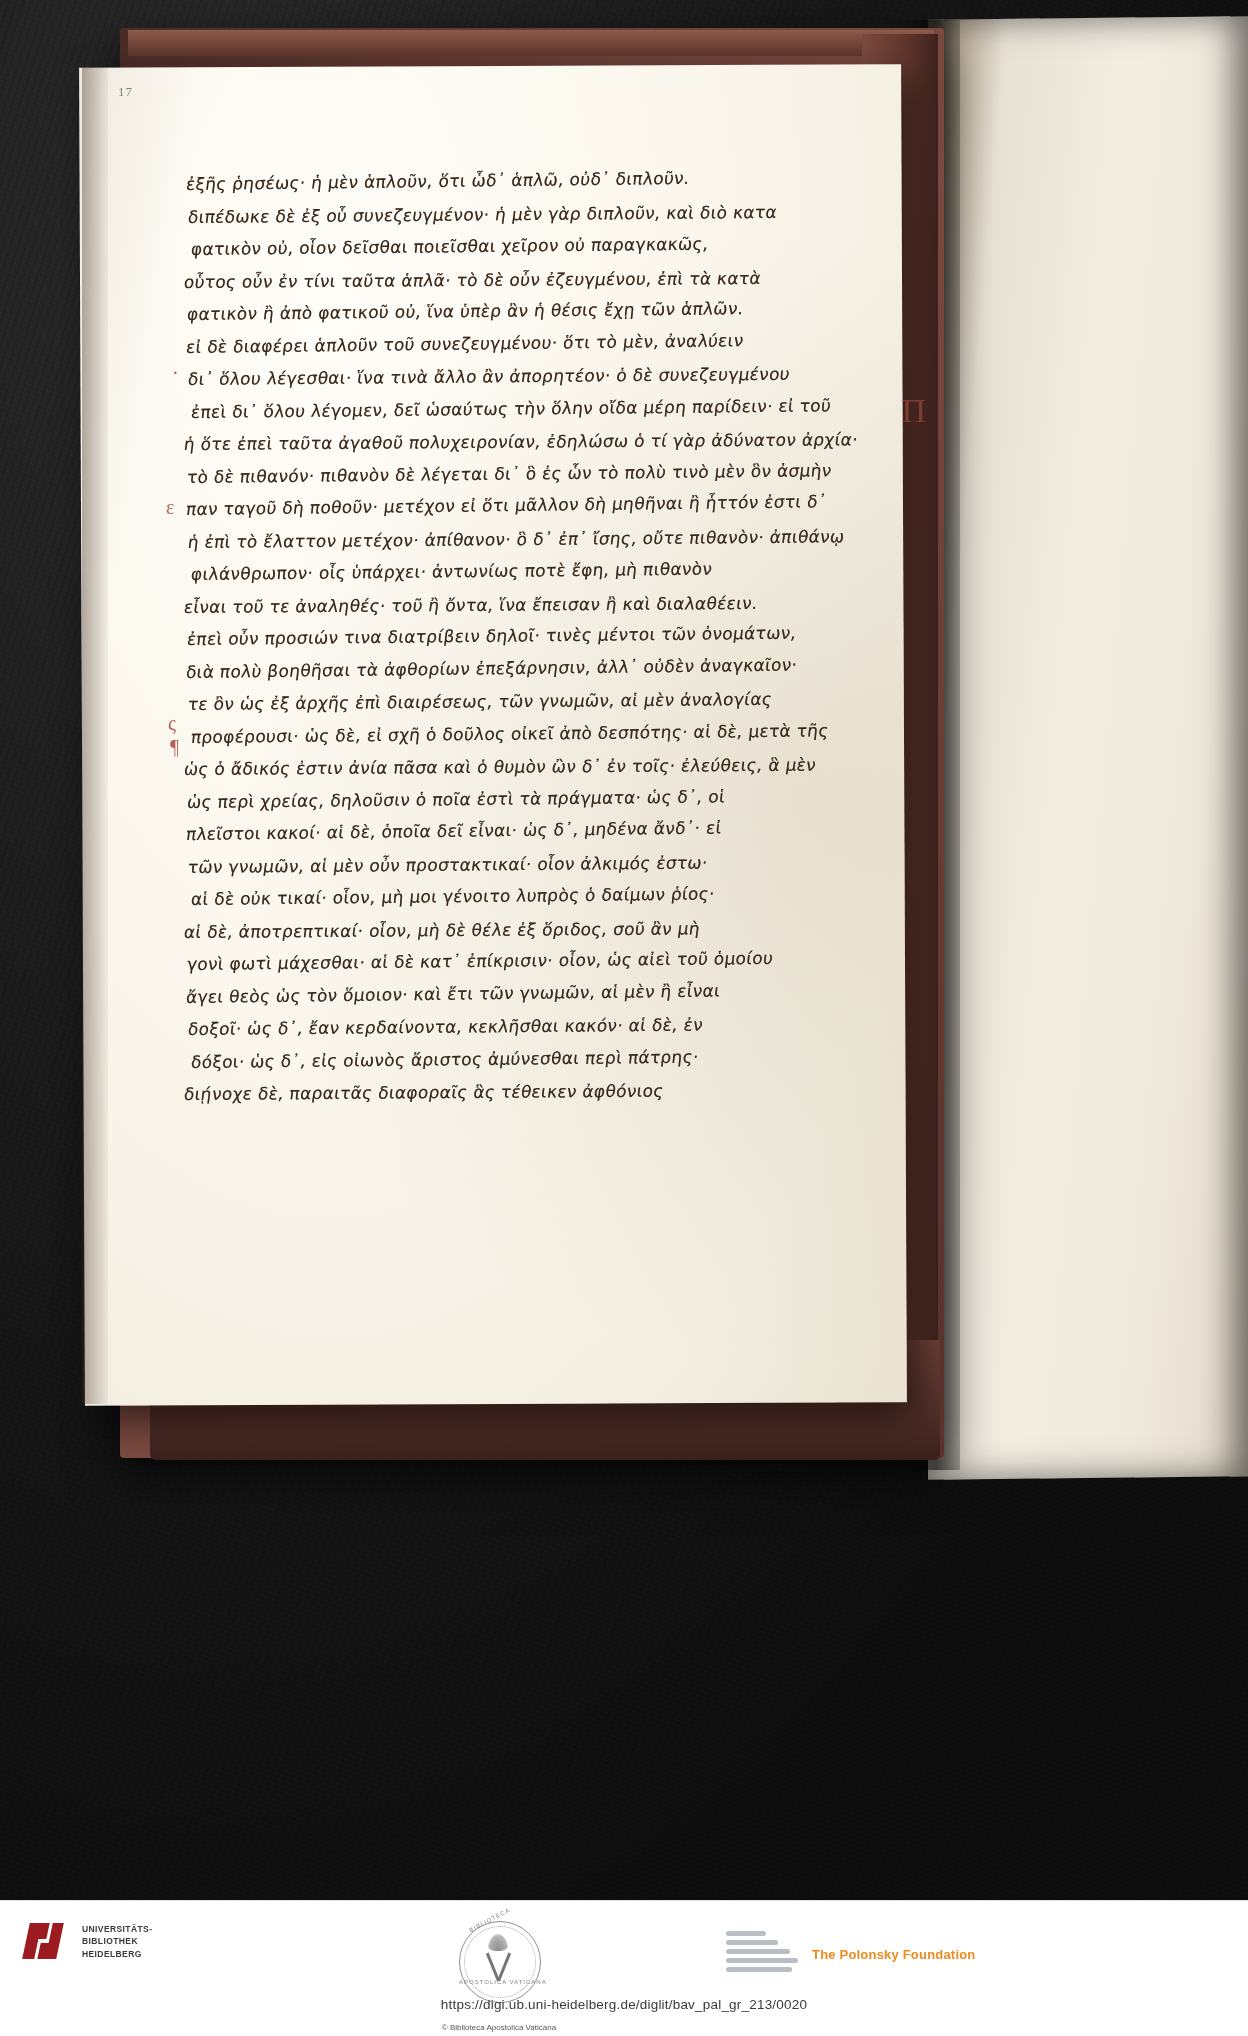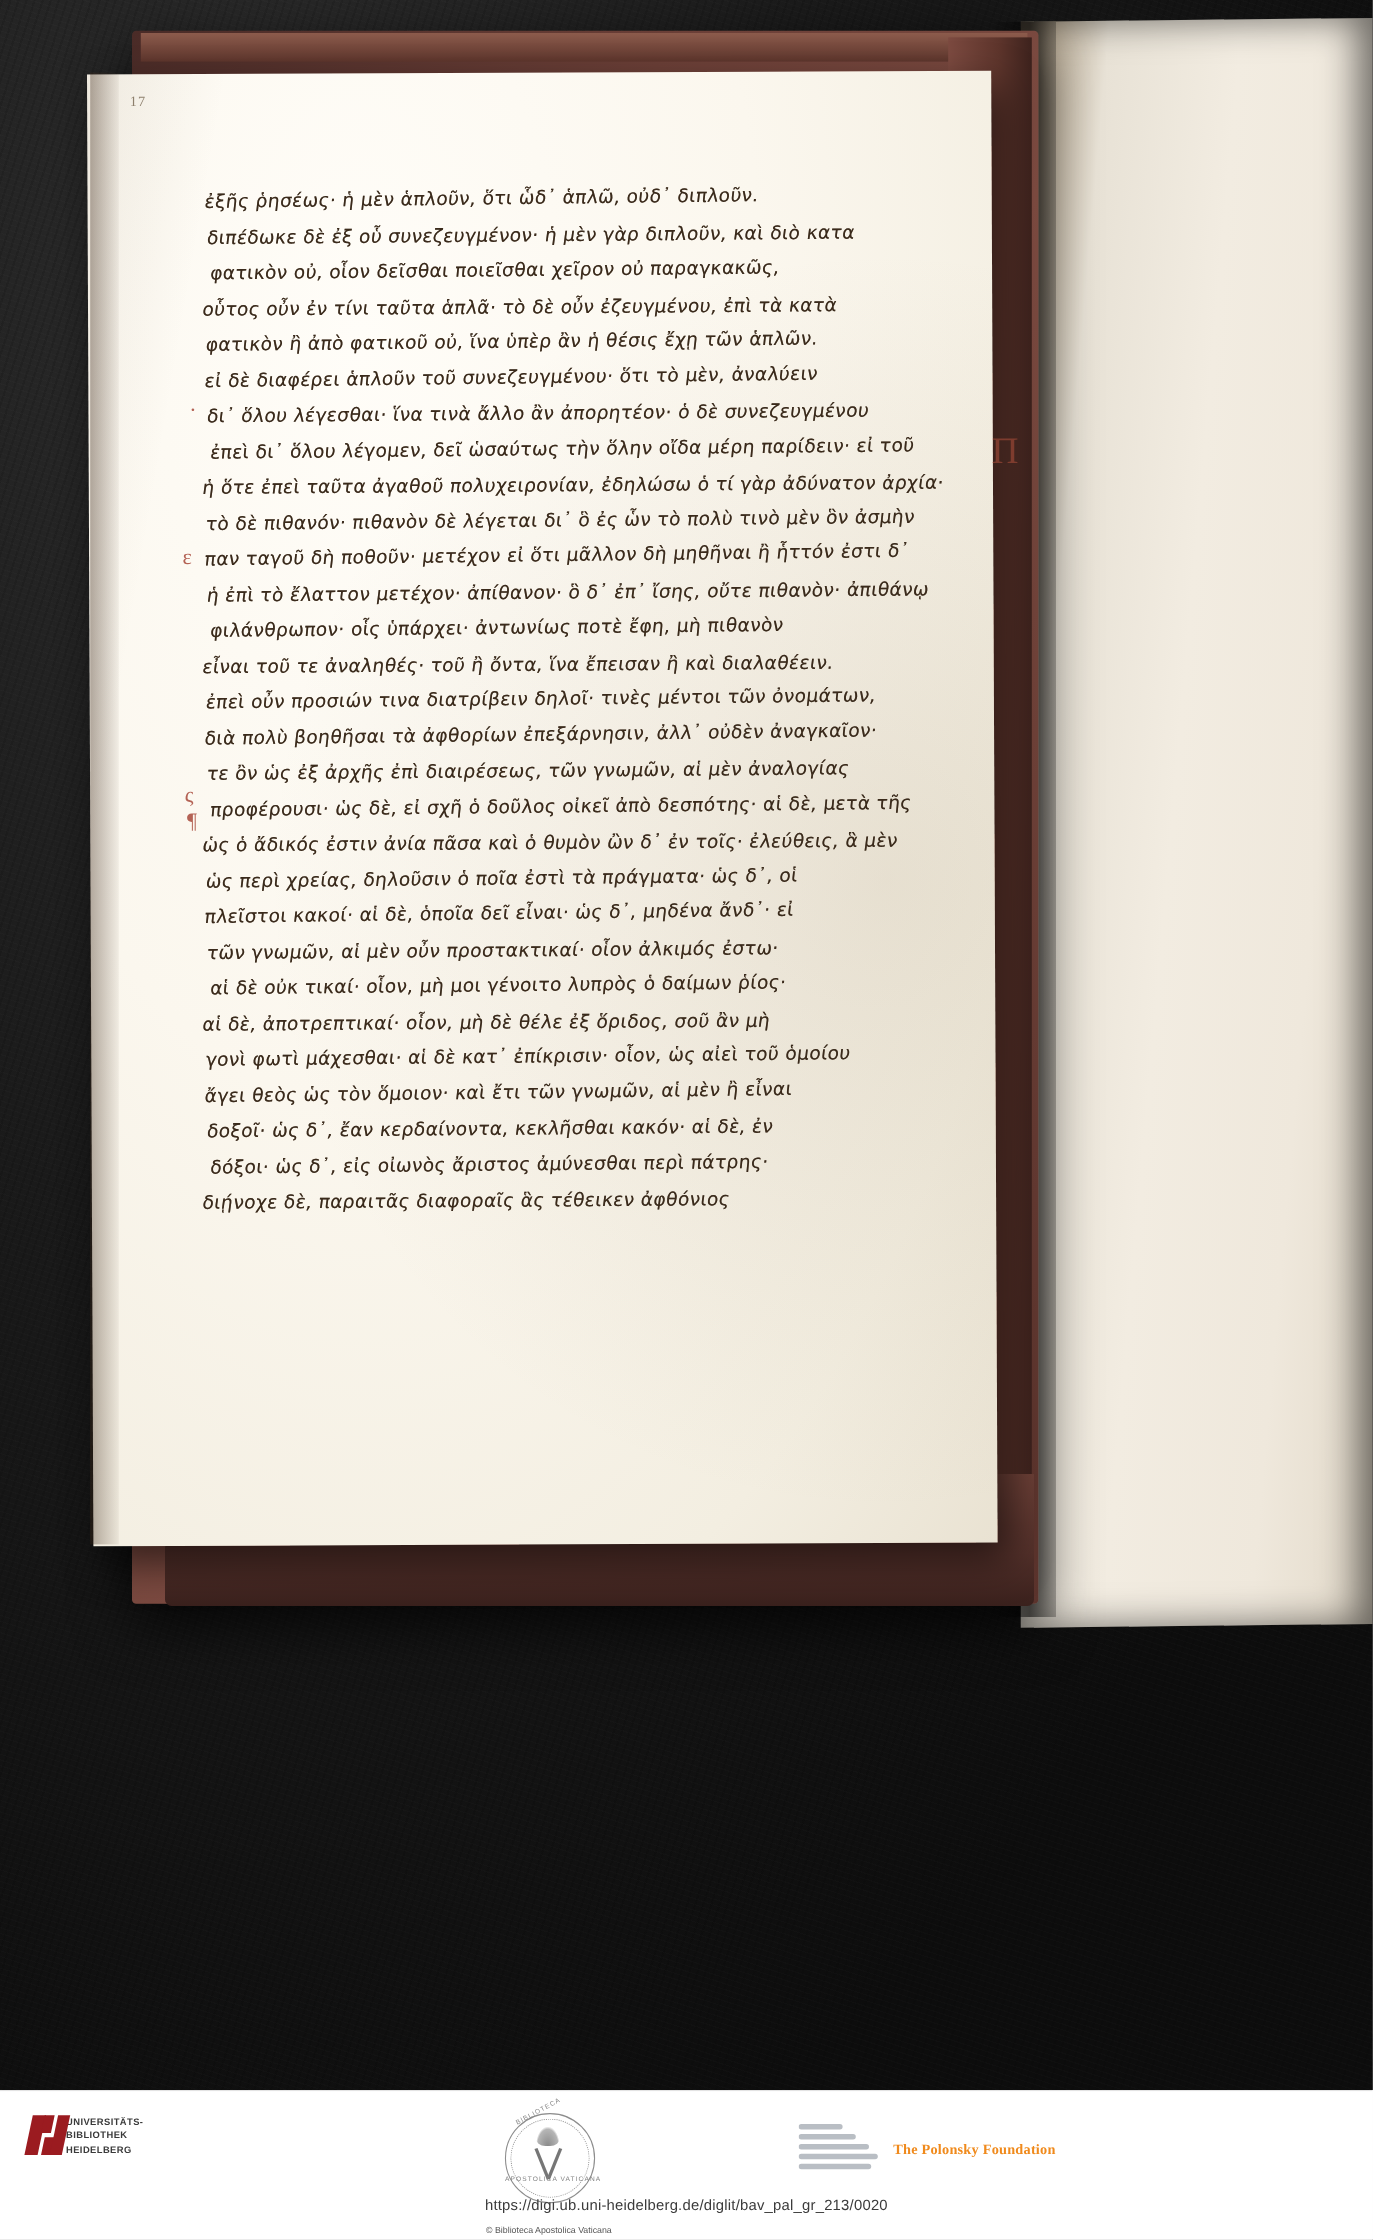--- a/index.html
+++ b/index.html
@@ -169,21 +169,21 @@
     left: 0; top: 1900px;
     width: 1248px; height: 136px;
     background: #ffffff;
     border-top: 1px solid #e3e3e3;
   }
   .logo-ub {
     position: absolute;
     left: 26px; top: 22px;
     display: flex;
     align-items: center;
-    gap: 0;
+    gap: 22px;
   }
   .logo-ub .mark {
     width: 34px; height: 36px;
     position: relative;
   }
   .logo-ub .mark i {
     position: absolute;
     display: block;
     background: #9b1b20;
   }
@@ -279,21 +279,20 @@
   .pol-mark i:nth-child(1){ top: 4px;  width: 40px; }
   .pol-mark i:nth-child(2){ top: 13px; width: 52px; }
   .pol-mark i:nth-child(3){ top: 22px; width: 64px; }
   .pol-mark i:nth-child(4){ top: 31px; width: 72px; }
   .pol-mark i:nth-child(5){ top: 40px; width: 66px; }
   .pol-text {
     font-size: 13px;
     font-weight: bold;
     color: #f08a1c;
     letter-spacing: 0.2px;
-    font-family: Liberation Serif, serif;
   }
 
   .footer-url {
     position: absolute;
     left: 0; top: 96px;
     width: 1248px;
     text-align: center;
     font-size: 13.5px;
     color: #3b3b3b;
     letter-spacing: 0.2px;

